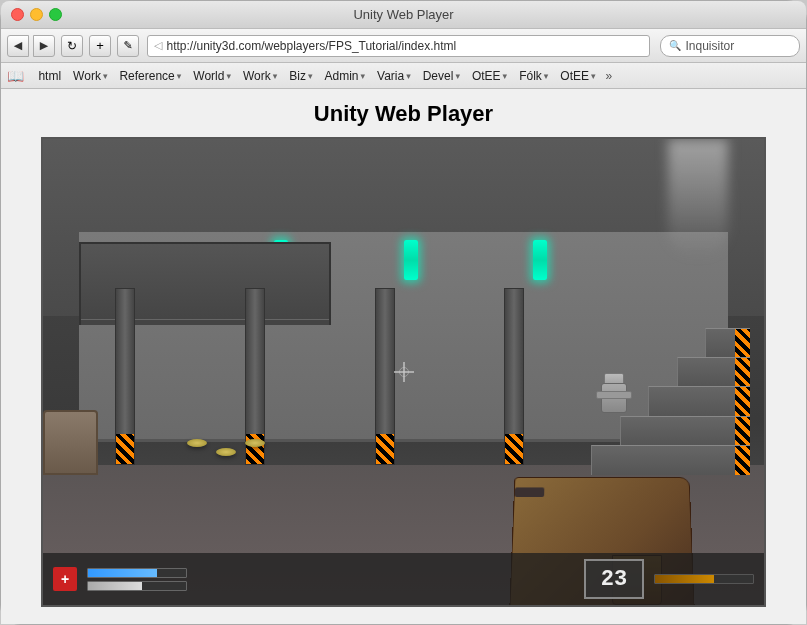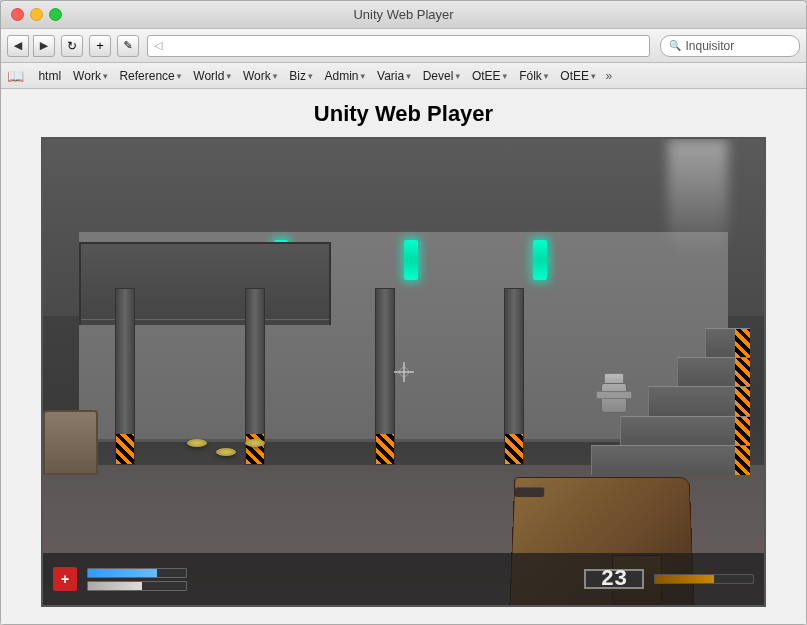--- a/index.html
+++ b/index.html
@@ -9,21 +9,21 @@
       background: #c8c8c8;
       font-family: -apple-system, 'Lucida Grande', Arial, sans-serif;
       overflow: hidden;
     }
 
     
     .window {
       width: 807px;
       height: 625px;
       background: #ebebeb;
-      border-radius: 4px;
+      border-radius: 20px;
       display: flex;
       flex-direction: column;
       border: 1px solid #aaa;
     }
 
     
     .title-bar {
       height: 28px;
       background: linear-gradient(to bottom, #e8e8e8, #d0d0d0);
       border-radius: 8px 8px 0 0;
@@ -549,21 +549,21 @@
       overflow: hidden;
     }
     .armor-bar-fill {
       height: 100%;
       background: linear-gradient(90deg, #aaaaaa 0%, #dddddd 100%);
       width: 55%;
     }
     .ammo-display {
       margin-left: auto;
       width: 60px;
-      height: 20px;
+      height: 40px;
       background: rgba(50,50,50,0.8);
       border: 2px solid #888;
       display: flex;
       align-items: center;
       justify-content: center;
       font-size: 22px;
       font-weight: bold;
       color: #eee;
       font-family: 'Courier New', monospace;
     }
@@ -606,20 +606,21 @@
       <span>↻</span>
     </div>
     <div class="new-tab-btn">
       <span>+</span>
     </div>
     <div class="edit-btn">
       <span>✎</span>
     </div>
     <div class="url-bar">
       <span class="url-icon">◁</span>
+      <span>http://unity3d.com/webplayers/FPS_Tutorial/index.html</span>
     </div>
     <div class="search-bar">
       <span class="search-icon">🔍</span>
       <span>Inquisitor</span>
     </div>
   </div>
 
   <div class="bookmarks-bar">
     <span class="bm-icon">📖</span>
     <div class="bm-item">

